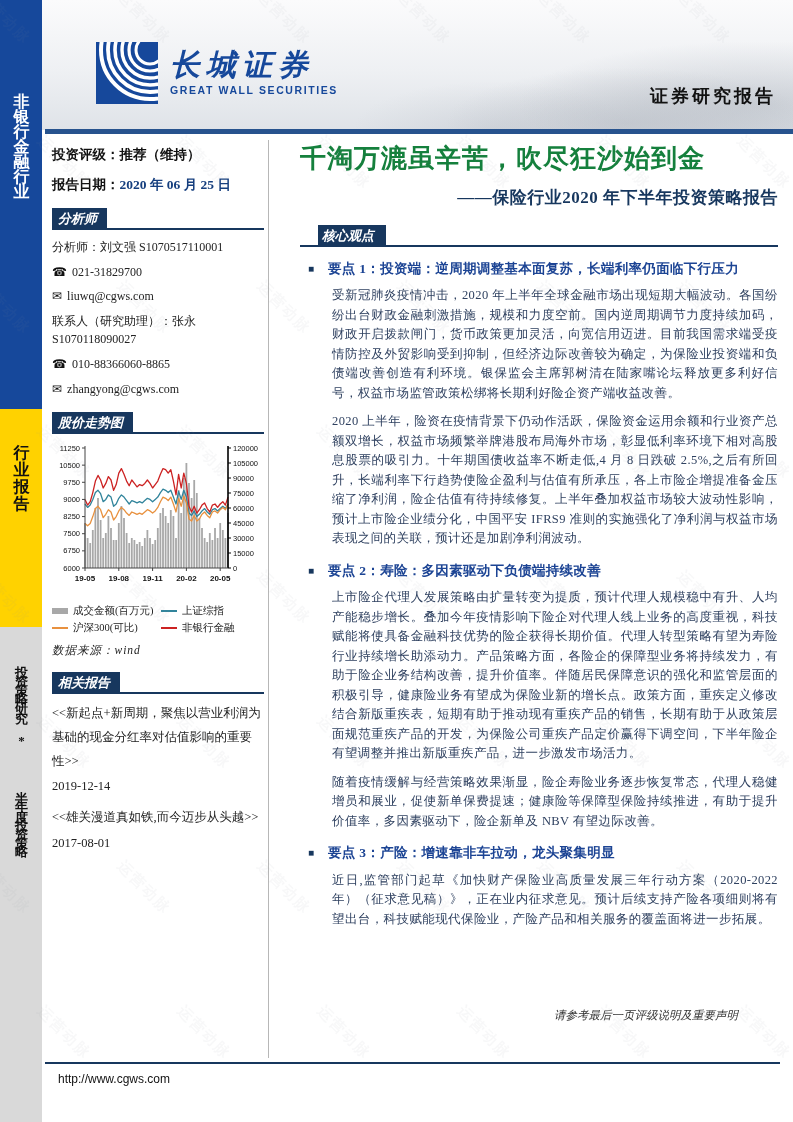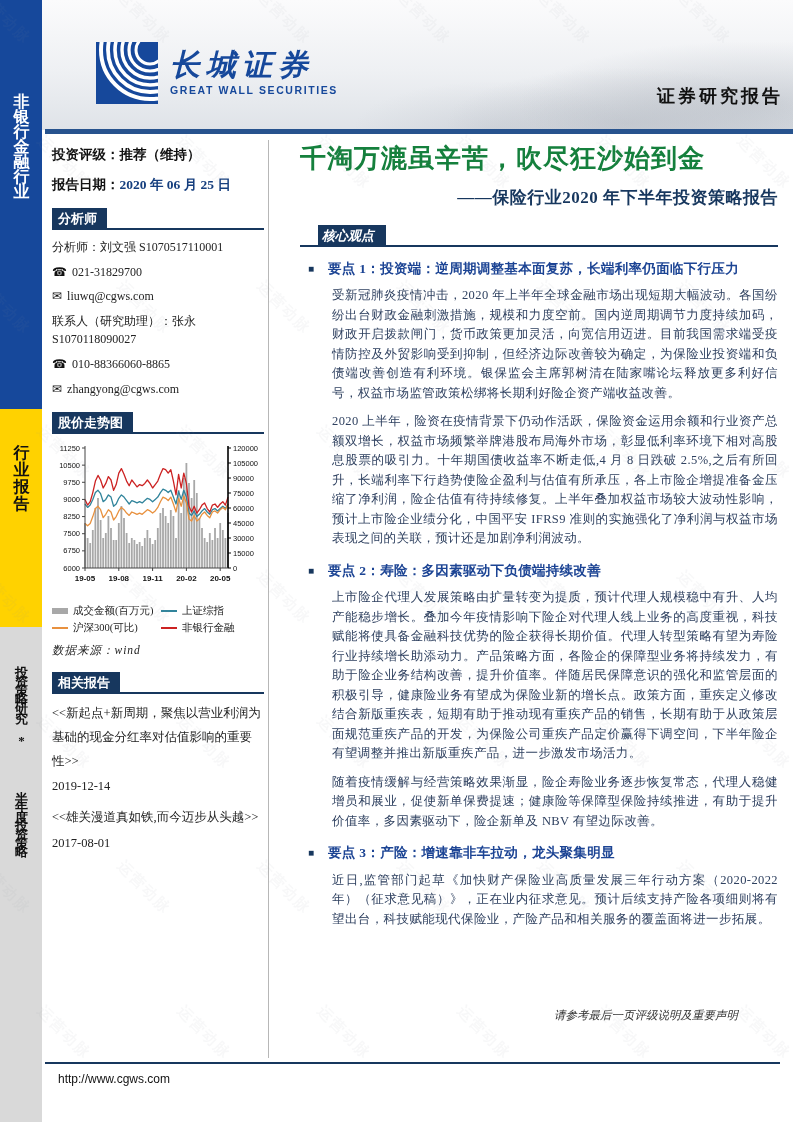--- a/index.html
+++ b/index.html
@@ -24,31 +24,31 @@
       radial-gradient(260px 80px at 78% 95%, rgba(160,166,176,.35), rgba(160,166,176,0) 70%),
       radial-gradient(340px 90px at 95% 80%, rgba(140,148,160,.30), rgba(140,148,160,0) 70%),
       radial-gradient(200px 70px at 60% 100%, rgba(170,176,186,.25), rgba(170,176,186,0) 70%),
       linear-gradient(180deg,#fbfbfc 0%,#eef0f3 55%,#dfe3e8 100%);}
   .logo{position:absolute;left:54px;top:42px;display:flex;align-items:center;}
   .logo-mark{width:62px;height:62px;background:#16489b;display:block;}
   .logo-txt{margin-left:12px;}
   .logo-cn{font-size:30px;font-weight:bold;color:#16489b;letter-spacing:6px;line-height:1;font-style:italic;}
   .logo-en{font-size:10.5px;font-weight:bold;color:#16489b;letter-spacing:1.6px;margin-top:4px;
     font-family:"Liberation Sans","DejaVu Sans",sans-serif;}
-  .report-type{position:absolute;right:10px;top:84px;font-size:18px;font-weight:bold;color:#111;letter-spacing:3px;}
+  .report-type{position:absolute;right:17px;top:84px;font-size:18px;font-weight:bold;color:#111;letter-spacing:3px;}
   .header-rule{position:absolute;left:45px;top:129px;width:748px;height:5px;background:#27538e;}
   
   .divider{position:absolute;left:268px;top:140px;width:1px;height:918px;background:#b7b7b7;}
   .leftcol{position:absolute;left:52px;top:146px;width:212px;}
   .maincol{position:absolute;left:300px;top:142px;width:478px;}
   
   .meta-line{font-size:13.5px;font-weight:bold;color:#111;margin-bottom:12px;}
   .meta-line .val-blue{color:#153e7e;}
   .secbar{border-bottom:2px solid #17375e;margin:14px 0 8px 0;}
-  .secbar .secbox{display:inline-block;background:#17375e;color:#fff;font-weight:bold;
+  .secbar .secbox{display:inline-block;background:#17375e;color:#fff;font-weight:bold;font-style:italic;
     font-size:13px;padding:2px 10px 2px 6px;margin-bottom:-2px;}
   .an-line{font-size:12px;color:#222;line-height:1.55;margin:6px 0;}
   .an-line .ic{font-size:12px;margin-right:5px;color:#111;}
   .chart-wrap{margin-top:4px;}
   .legend{display:grid;grid-template-columns:1fr 1fr;gap:3px 6px;margin-top:6px;font-size:10.5px;color:#222;}
   .legend .li{display:flex;align-items:center;}
   .legend .sw{display:inline-block;margin-right:5px;flex:0 0 auto;}
   .src{font-size:11.5px;font-style:italic;color:#222;margin-top:8px;letter-spacing:1px;}
   .rel-item{font-size:12.5px;color:#222;line-height:1.9;margin:6px 0;}
   .rel-date{font-size:12.5px;color:#222;margin:4px 0 12px 0;}

